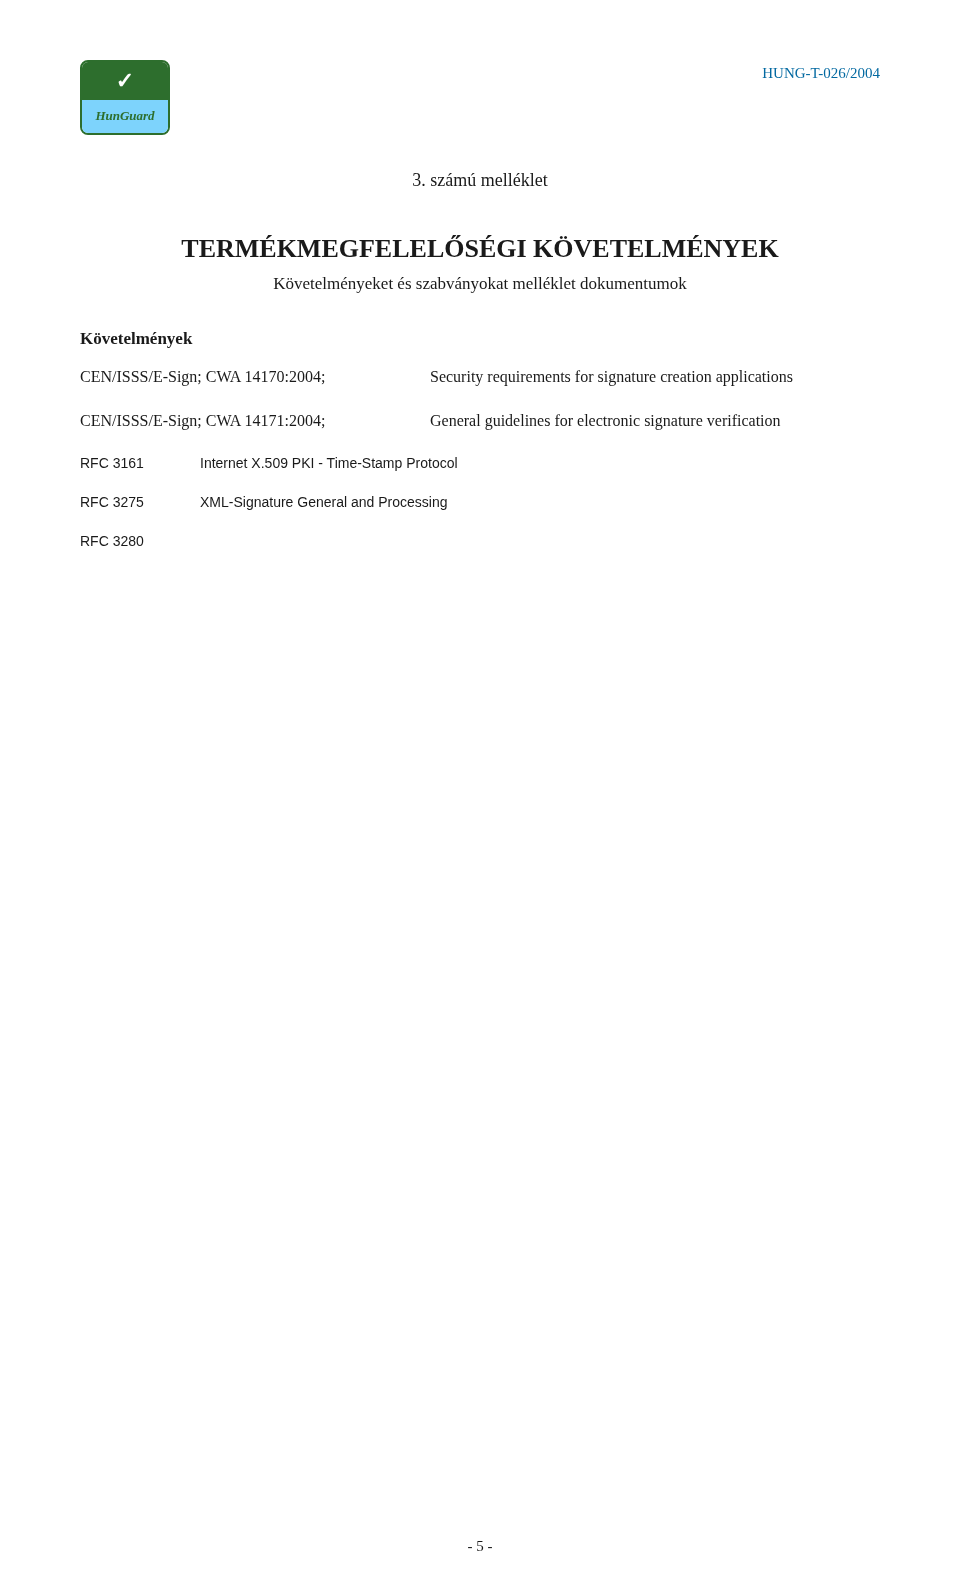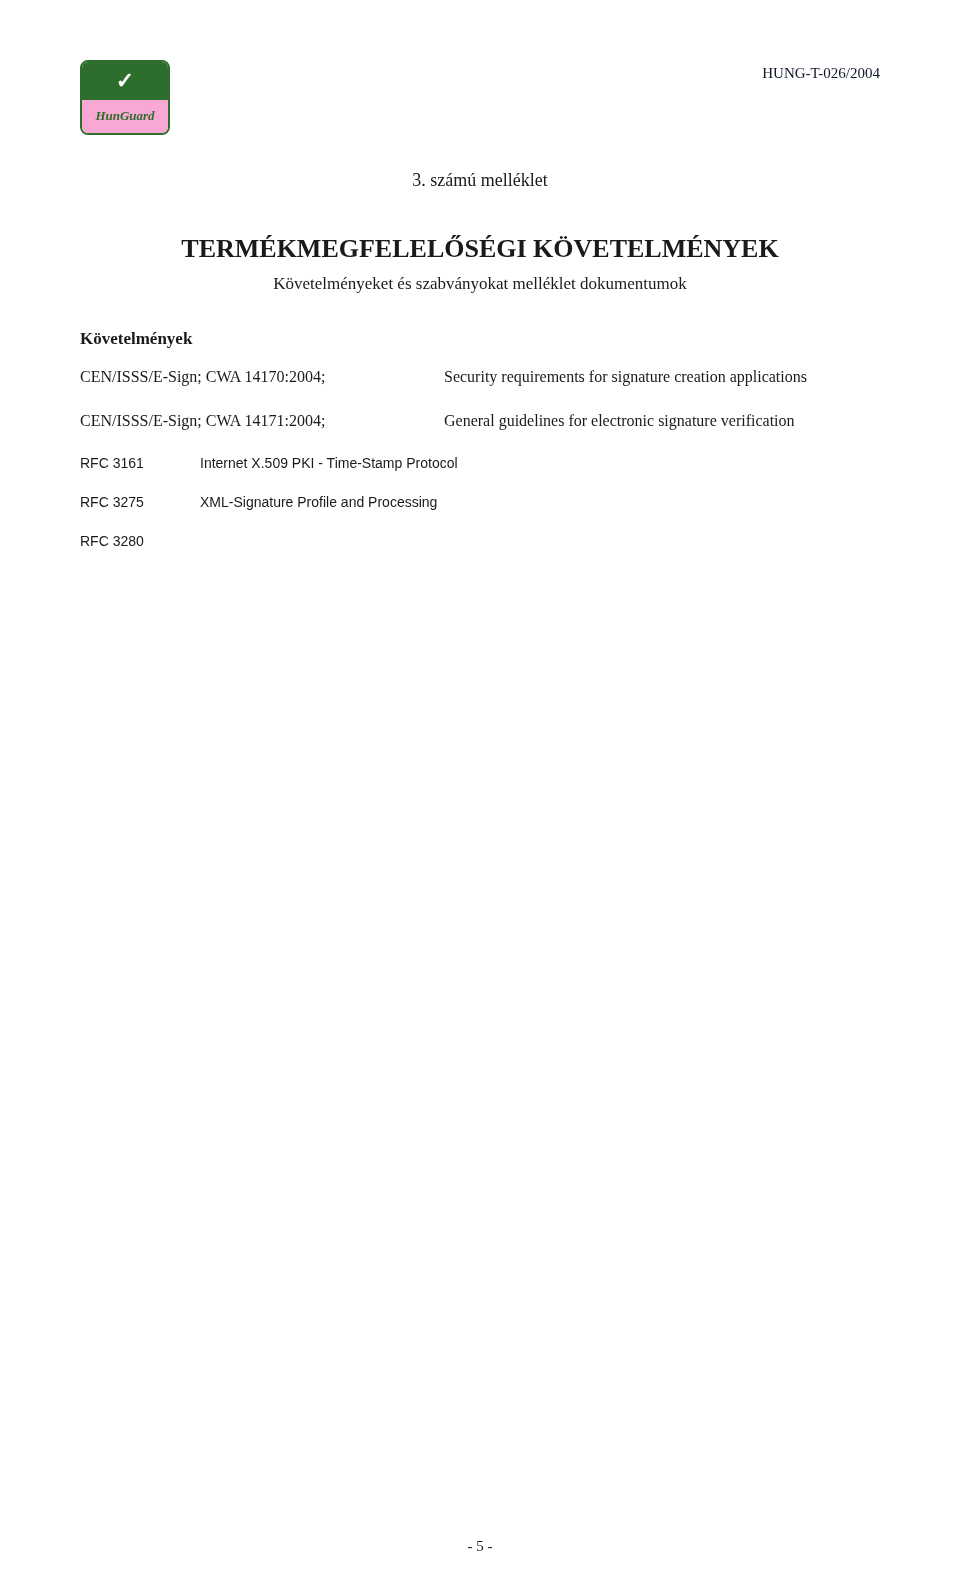--- a/index.html
+++ b/index.html
@@ -60,40 +60,40 @@
       justify-content: center;
     }
 
     .checkmark {
       color: #ffffff;
       font-size: 22px;
       font-weight: bold;
     }
 
     .logo-bottom {
-      background: #f9a8d4;
+      background: #7dd3fc;
       width: 100%;
       height: 35px;
       display: flex;
       align-items: center;
       justify-content: center;
     }
 
     .logo-text {
       font-size: 13px;
       font-style: italic;
       color: #2d6e2d;
       font-weight: bold;
       font-family: 'Times New Roman', serif;
     }
 
     .doc-id {
       font-size: 15px;
       font-family: 'Times New Roman', serif;
-      color: #0f172a;
+      color: #0369a1;
       padding-top: 5px;
     }
 
     .title-section {
       text-align: center;
       margin-bottom: 35px;
     }
 
     .subtitle {
       font-size: 18px;
@@ -176,21 +176,20 @@
     .cen-block {
       margin-bottom: 18px;
     }
 
     .cen-row {
       display: flex;
       align-items: flex-start;
       font-size: 16px;
       font-family: 'Times New Roman', serif;
       line-height: 1.6;
-      gap: 14px;
     }
 
     .cen-id {
       min-width: 350px;
       font-weight: normal;
     }
 
     .cen-desc {
       flex: 1;
       line-height: 1.6;
@@ -244,21 +243,21 @@
 
   <div class="section standards-section">
 
     <div class="standard-row">
       <span class="standard-id">RFC 3161</span>
       <span class="standard-desc">Internet X.509 PKI - Time-Stamp Protocol</span>
     </div>
 
     <div class="standard-row">
       <span class="standard-id">RFC 3275</span>
-      <span class="standard-desc">XML-Signature Profile and Processing</span>
+      <span class="standard-desc">XML-Signature General and Processing</span>
     </div>
 
     <div class="standard-row">
       <span class="standard-id">RFC 3280</span>
     </div>
   </div>
 
   <div class="page-footer">
     <span>- 5 -</span>
   </div>

